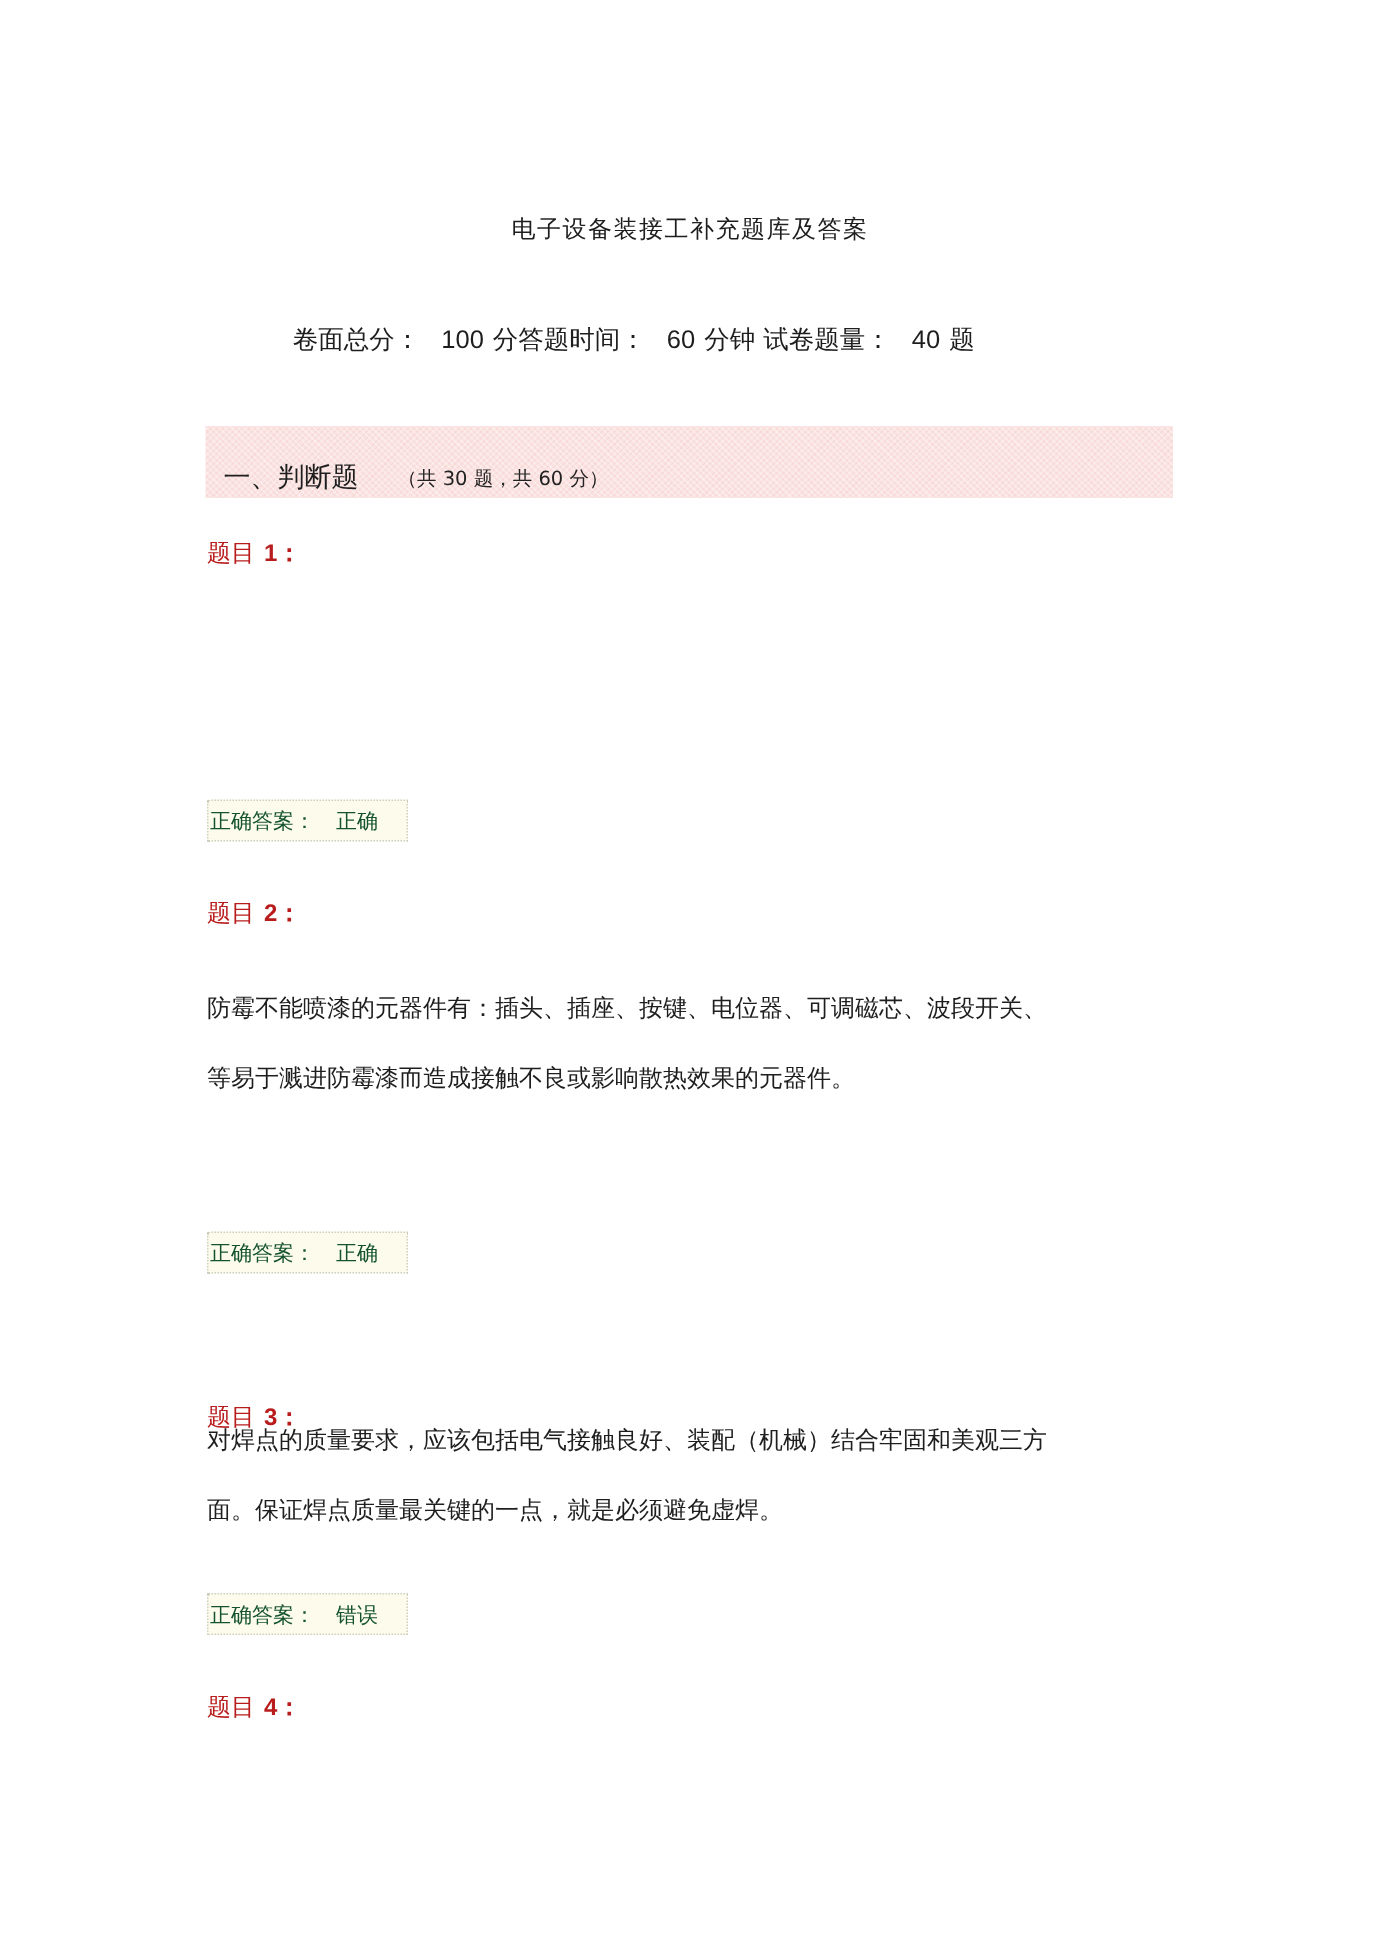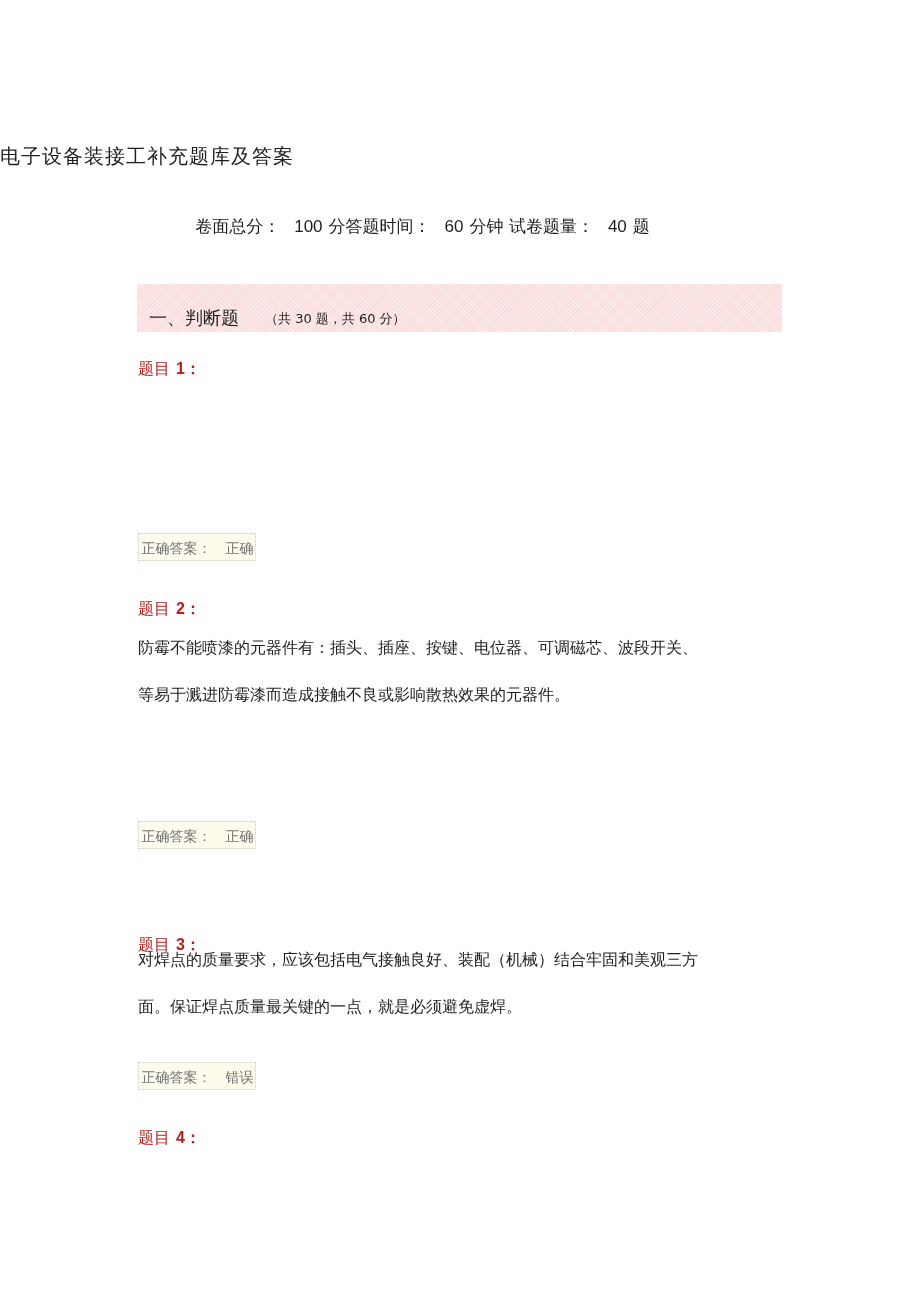--- a/index.html
+++ b/index.html
@@ -13,21 +13,22 @@
       position: relative;
       overflow: hidden;
       font-family: "DejaVu Serif", "Liberation Serif", serif;
       color: #1a1a1a;
     }
     .page-title {
       position: absolute;
       left: 0;
       top: 143px;
       width: 920px;
-      font-size: 20px;
+      text-align: center;
+      font-size: 16px;
       letter-spacing: 1px;
       color: #1e1e1e;
     }
     .meta-line {
       position: absolute;
       left: 0;
       top: 215px;
       width: 845px;
       text-align: center;
       font-size: 17px;
@@ -79,31 +80,30 @@
       left: 138px;
       width: 660px;
       font-size: 16px;
       line-height: 47px;
       color: #1e1e1e;
     }
     .q-body div { white-space: nowrap; }
     .answer-box {
       position: absolute;
       left: 138px;
-      width: 118px;
+      width: 134px;
       height: 28px;
       background: #fdfcec;
       border: 1px dotted #cfcfbf;
       font-size: 14px;
       line-height: 28px;
-      color: #737373;
+      color: #14532d;
       box-sizing: border-box;
       padding-left: 1px;
       white-space: nowrap;
-      text-align: center;
     }
     .answer-box .ans-val { margin-left: 14px; }
   </style>
 </head>
 <body>
 
 <div>
 
   <div class="page-title">电子设备装接工补充题库及答案</div>
 
@@ -121,21 +121,21 @@
   </div>
   <div class="q-body" style="top:408px;">
   </div>
   <div class="answer-box" style="top:533px;">
     <span>正确答案：</span><span class="ans-val">正确</span>
   </div>
 
   <div class="q-label" style="top:599px;">
     <span>题目</span><span class="qnum">2：</span>
   </div>
-  <div class="q-body" style="top:624px;">
+  <div class="q-body" style="top:648px;">
     <div>防霉不能喷漆的元器件有：插头、插座、按键、电位器、可调磁芯、波段开关、</div>
     <div>等易于溅进防霉漆而造成接触不良或影响散热效果的元器件。</div>
   </div>
   <div class="answer-box" style="top:821px;">
     <span>正确答案：</span><span class="ans-val">正确</span>
   </div>
 
   <div class="q-label" style="top:935px;">
     <span>题目</span><span class="qnum">3：</span>
   </div>

